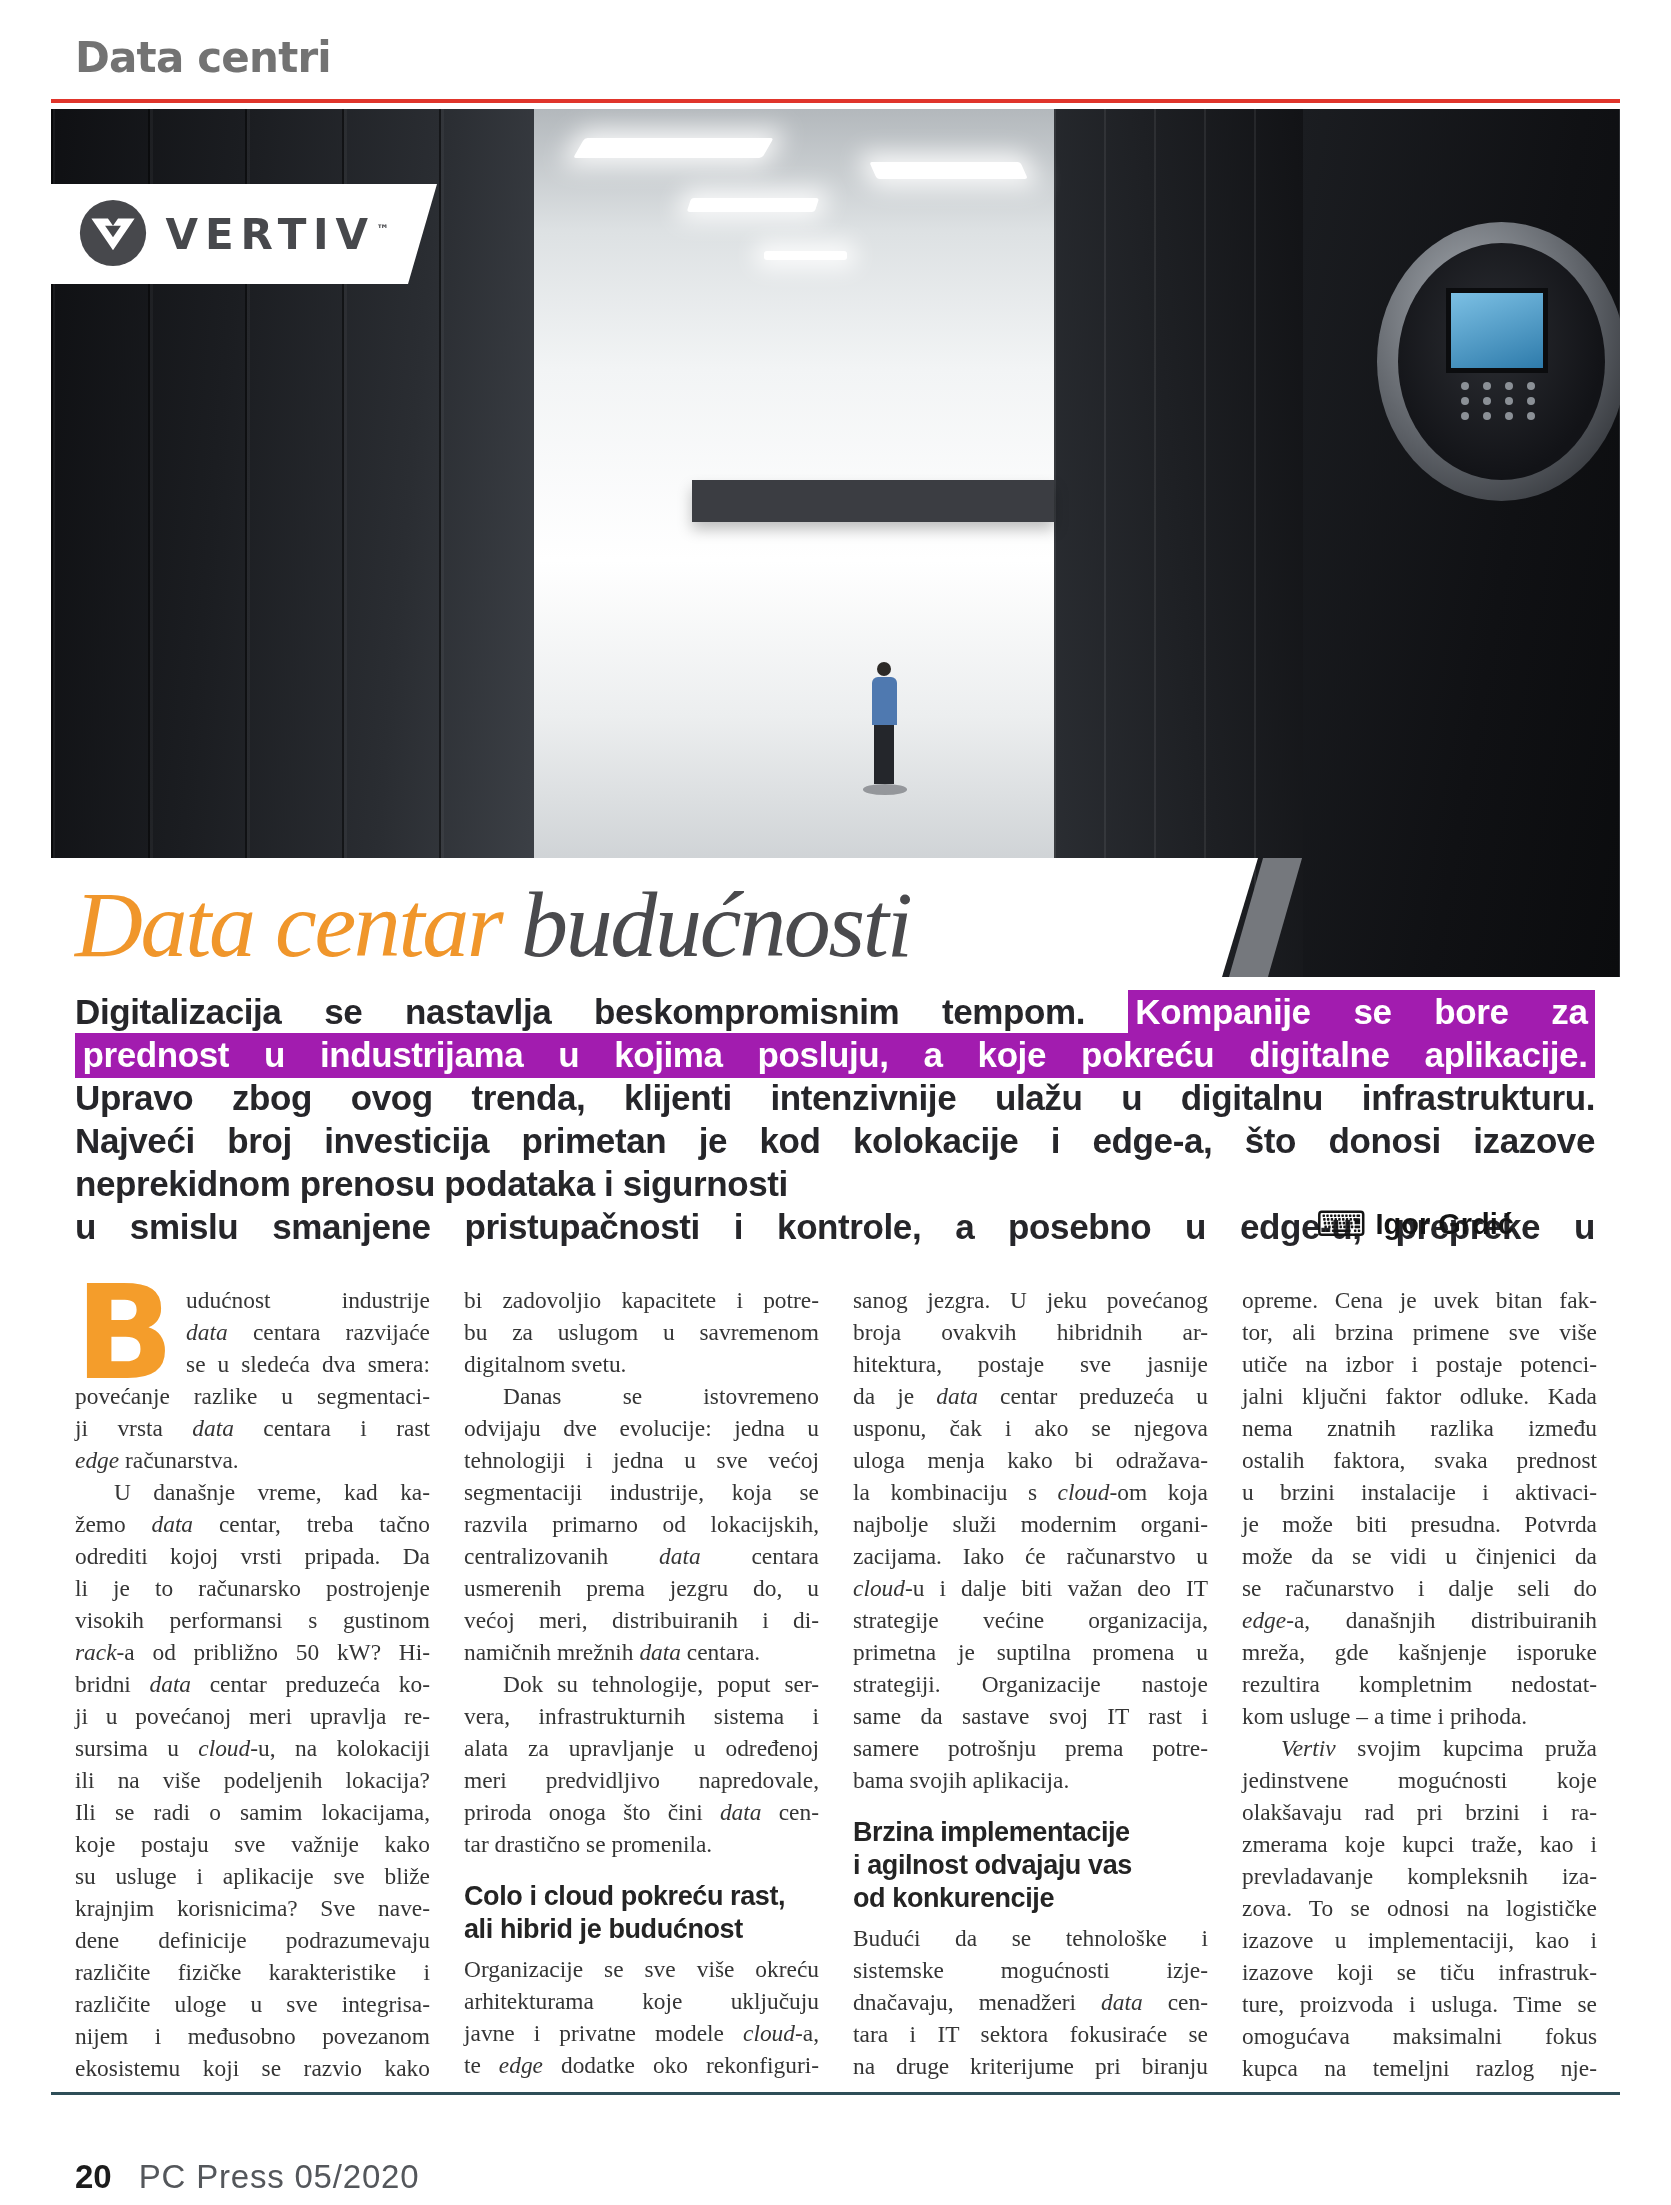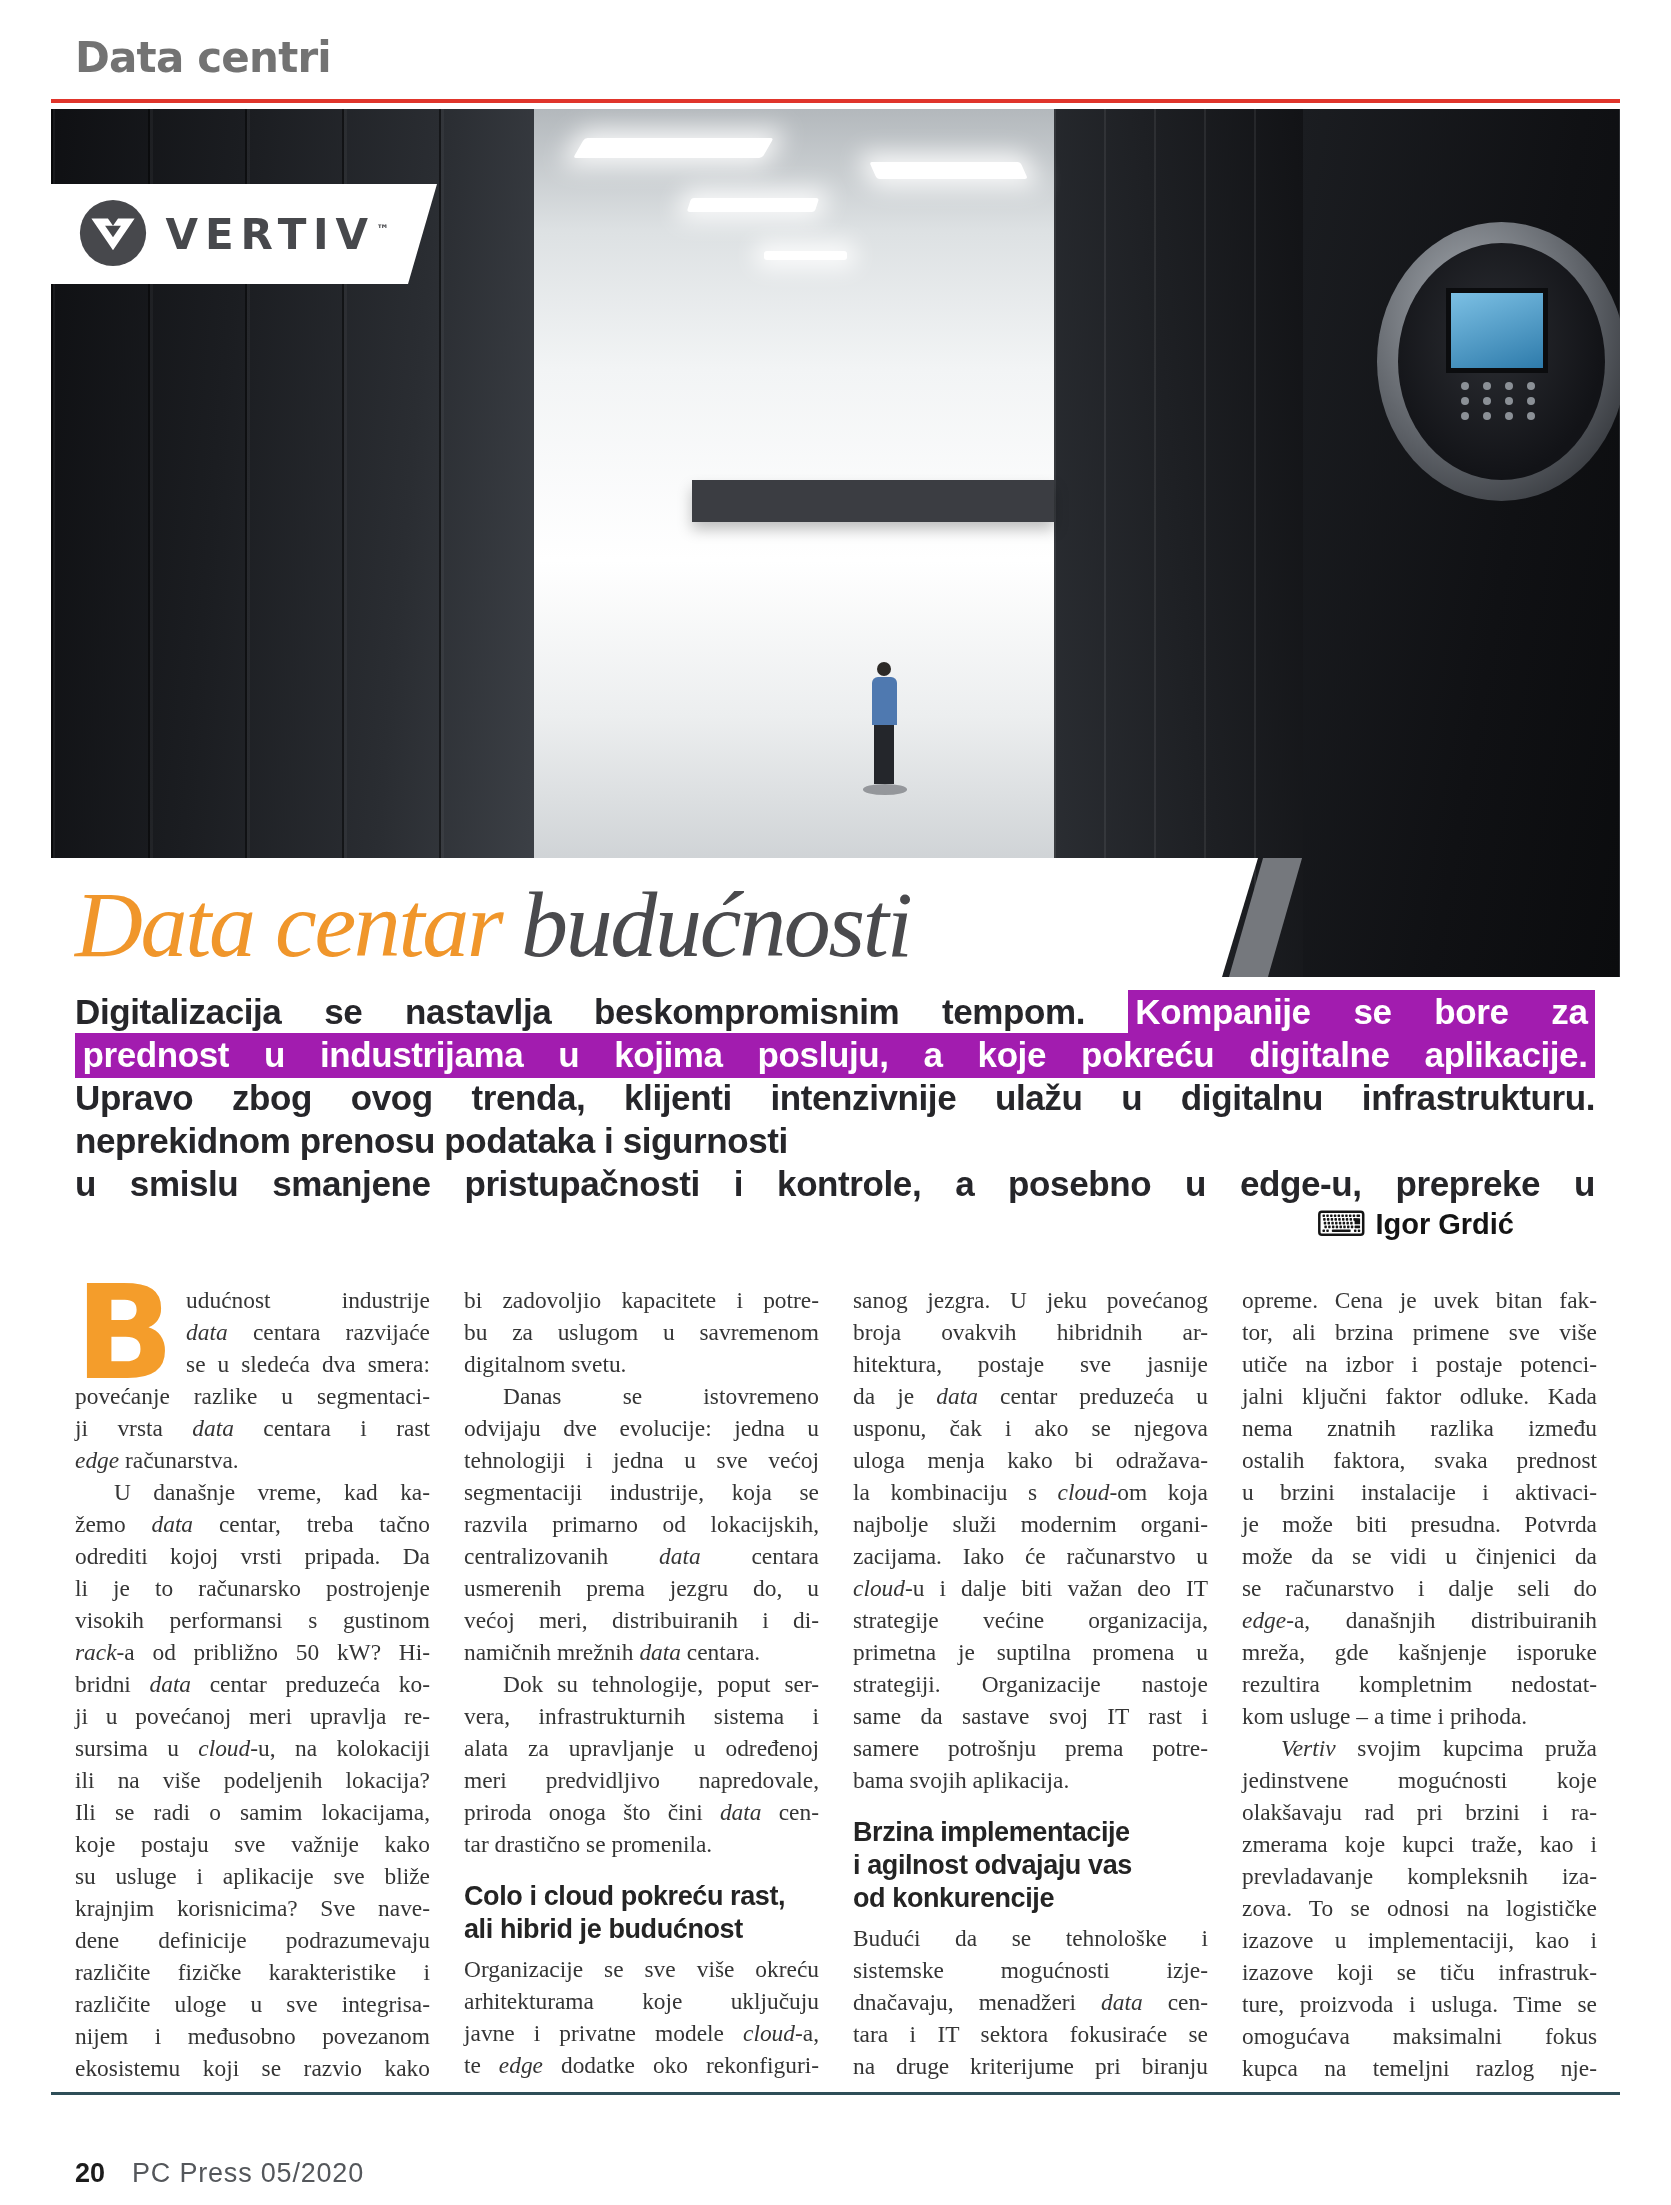--- a/index.html
+++ b/index.html
@@ -86,21 +86,21 @@
   .bl.ind{text-indent:39px;}
   .bl i{font-style:italic;}
   .dropcap{float:left;color:#f49d2b;font-family:"DejaVu Sans",sans-serif;font-weight:bold;
       font-size:130px;line-height:89px;margin:4.5px 12px 1.5px 0;}
   .subhead{font-family:"Liberation Sans",sans-serif;font-weight:bold;font-size:27px;
       line-height:33px;color:#242424;margin:19.6px 0 7.5px 0;letter-spacing:-0.4px;white-space:nowrap;}
 
   
   .footer-rule{position:absolute;left:51px;top:2092px;width:1569px;height:3px;background:#2e4e58;}
   .footer{position:absolute;left:75px;top:2110px;display:flex;align-items:baseline;gap:27px;
-      font-family:"Liberation Sans",sans-serif;font-size:27px;}
+      font-family:"Liberation Sans",sans-serif;font-size:33px;}
   .page-num{font-weight:bold;color:#1c1c1c;}
   .mag-name{color:#54575b;letter-spacing:0.8px;margin-top:48px;}
 </style>
 </head>
 <body>
 
 <div class="kicker">Data centri</div>
 <div class="red-rule"></div>
 
 <div class="photo">
@@ -158,20 +158,21 @@
       <span class="accent">Data centar</span><span class="rest">budućnosti</span>
     </div>
   </div>
 </div>
 
 <div class="lead">
   <div>
       <div class="lead-line"><span>Digitalizacija se nastavlja beskompromisnim tempom. </span><span class="hl">Kompanije se bore za</span></div>
       <div class="lead-line"><span class="hl">prednost u industrijama u kojima posluju, a koje pokreću digitalne aplikacije.</span></div>
       <div class="lead-line"><span>Upravo zbog ovog trenda, klijenti intenzivnije ulažu u digitalnu infrastrukturu.</span></div>
+      <div class="lead-line"><span>Najveći broj investicija primetan je kod kolokacije i edge-a, što donosi izazove</span></div>
       <div class="lead-line short"><span>neprekidnom prenosu podataka i sigurnosti</span></div>
       <div class="lead-line"><span>u smislu smanjene pristupačnosti i kontrole, a posebno u edge-u, prepreke u</span></div>
     </div>
   <div class="author">
     <span class="kbd-icon">⌨</span>
     <span>Igor Grdić</span>
   </div>
 </div>
 
 <div class="body-cols">

